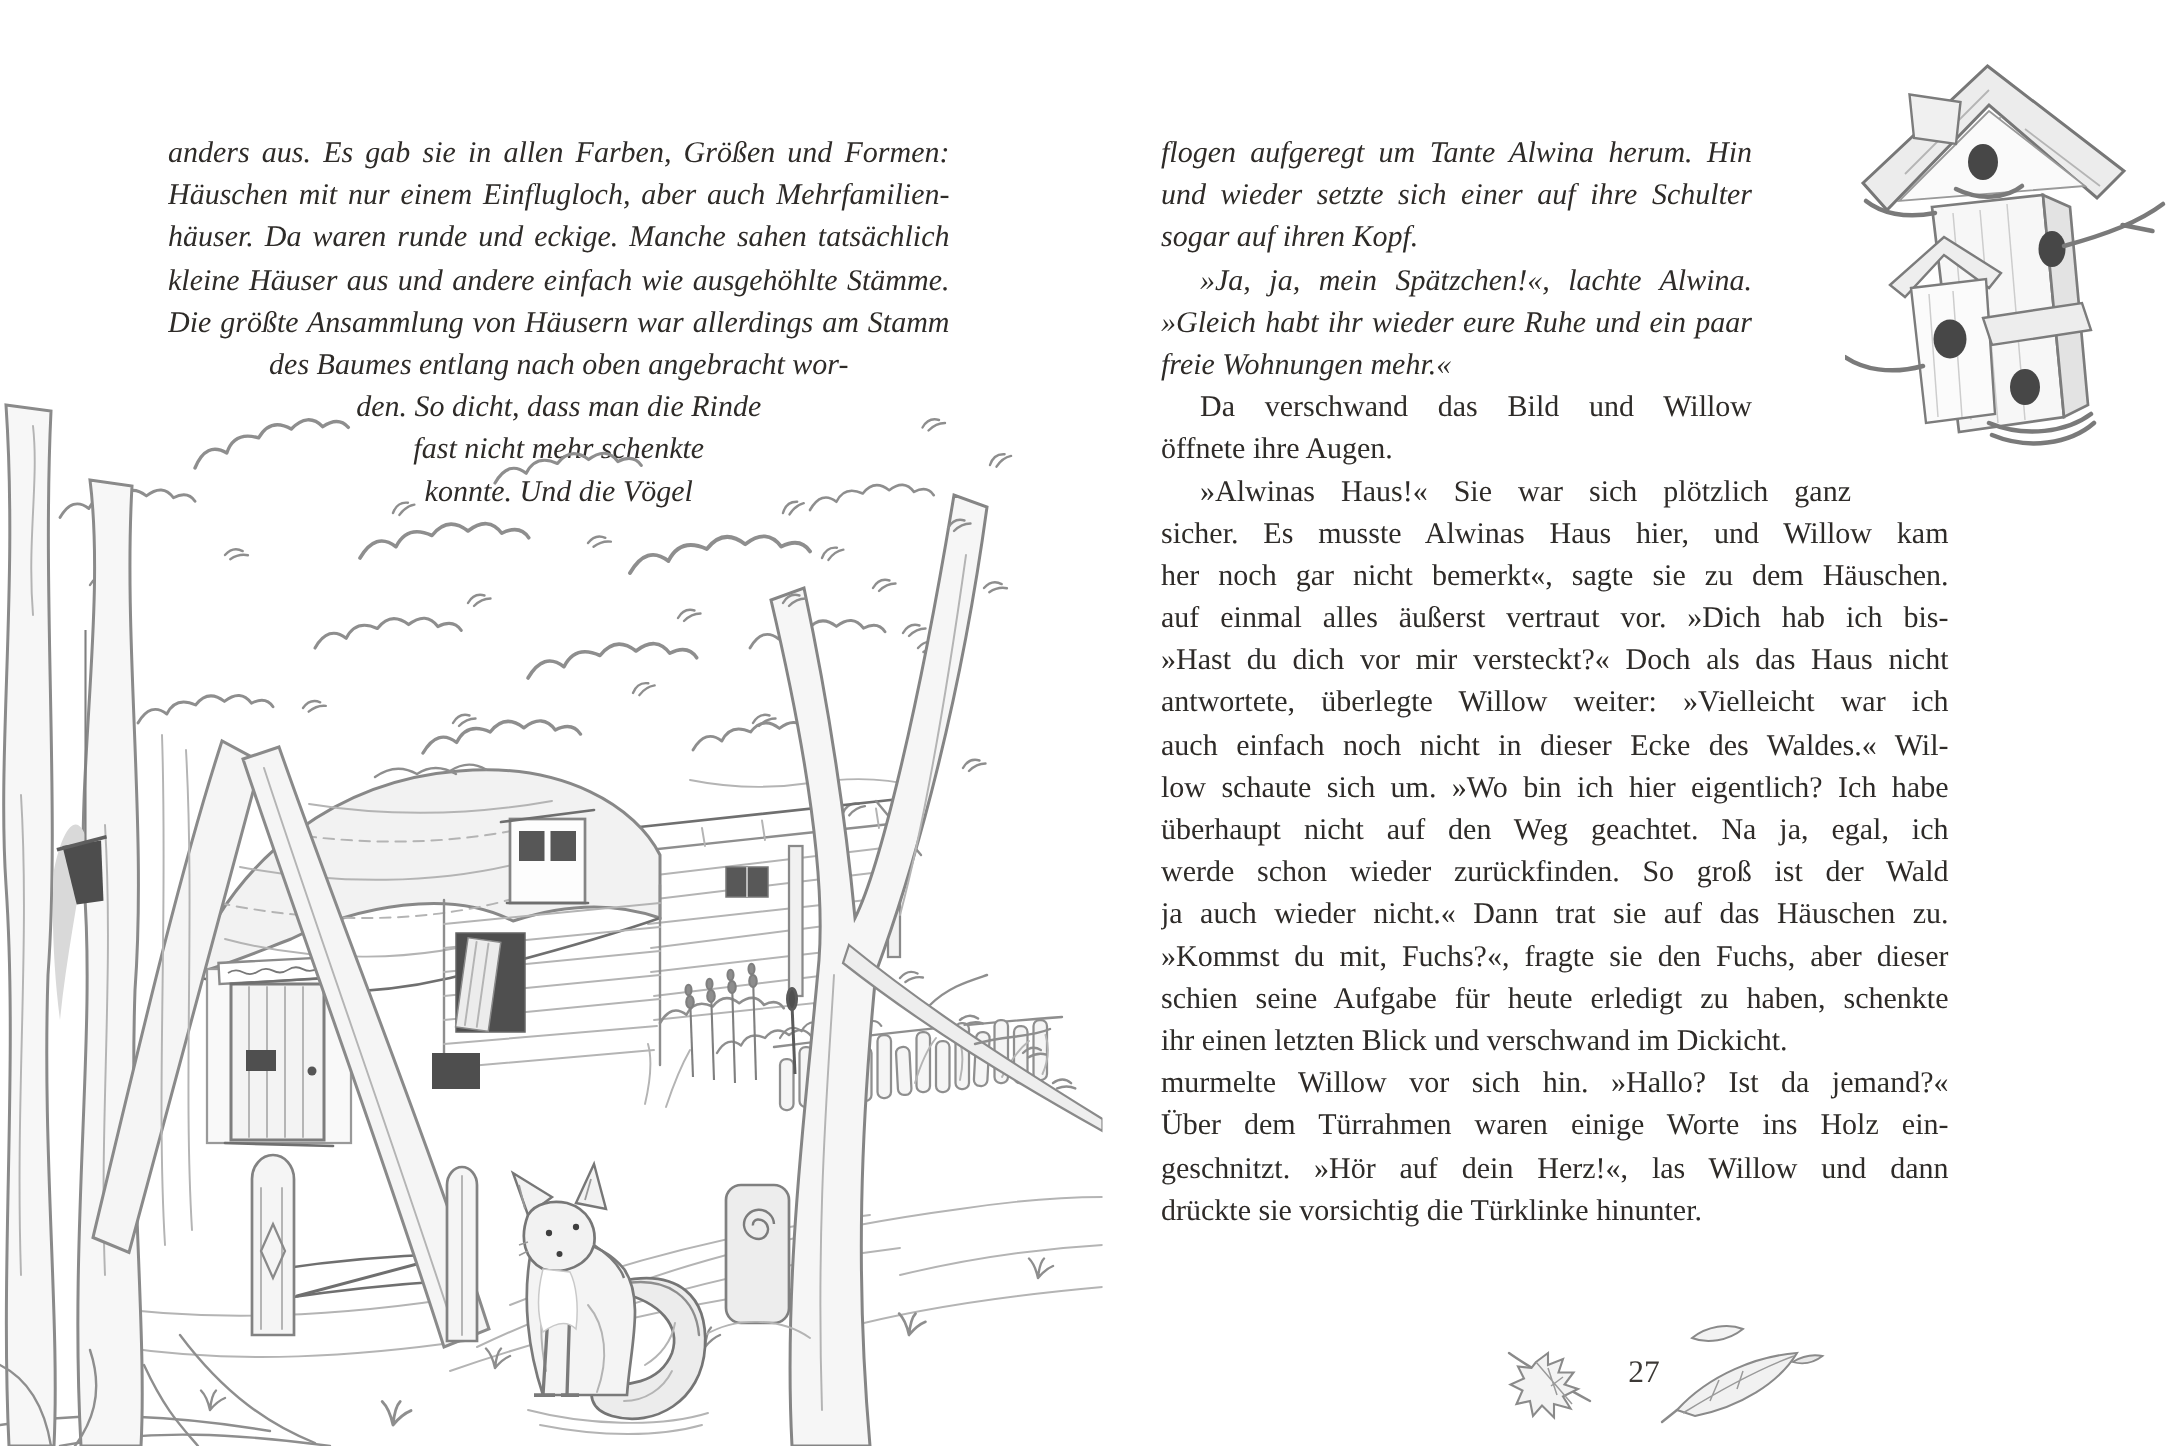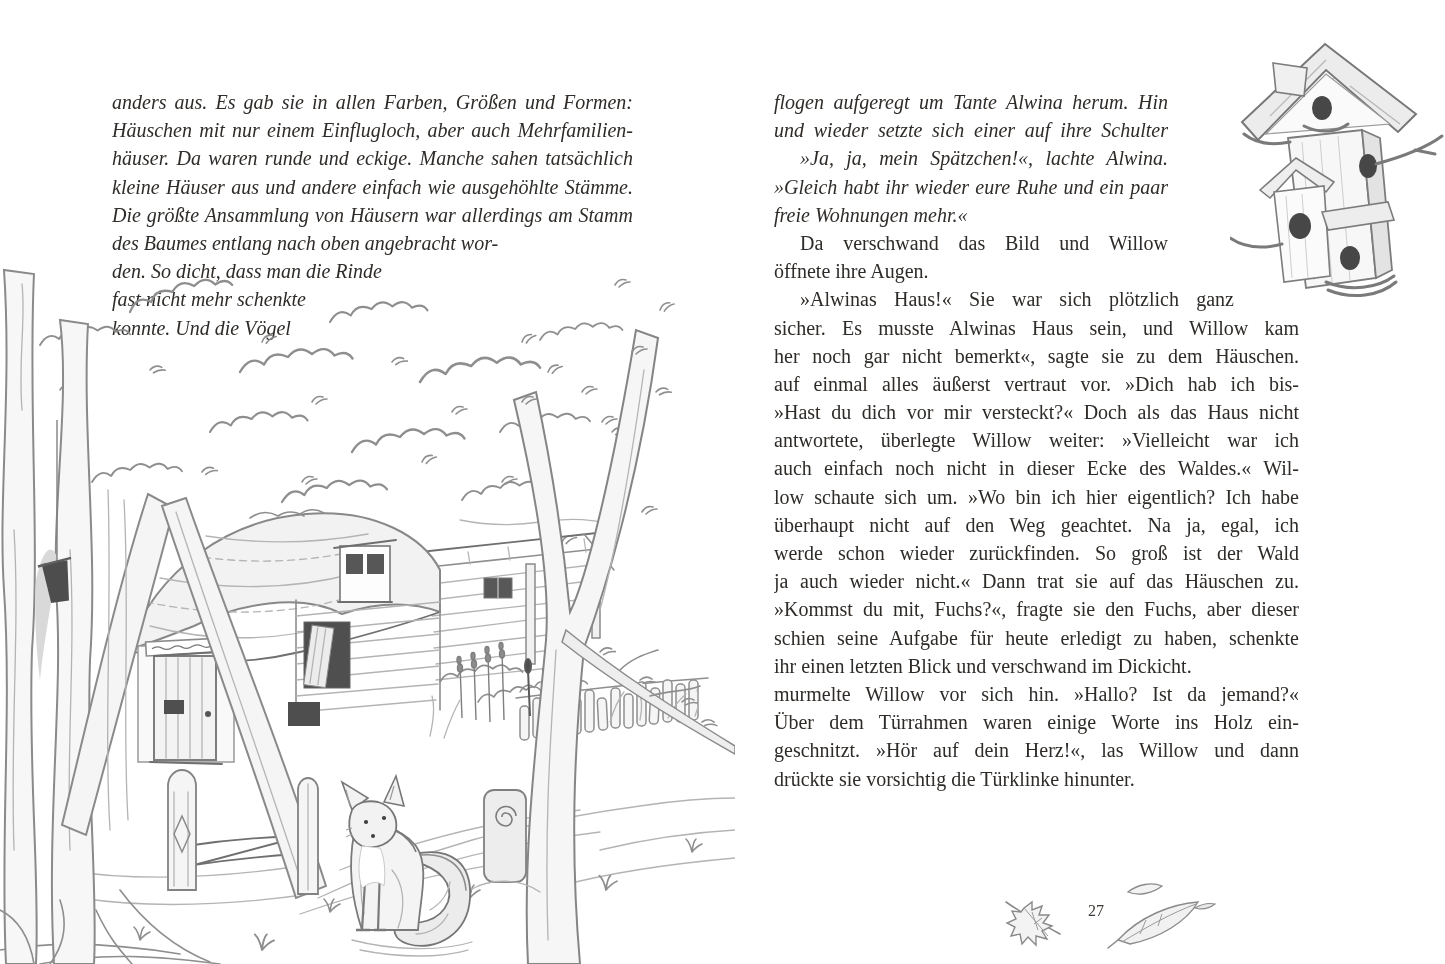--- a/index.html
+++ b/index.html
@@ -4,32 +4,32 @@
 <style>
   html,body { margin:0; padding:0; background:#ffffff; }
   .spread {
     position:relative; width:1445px; height:964px; background:#ffffff;
     font-family:"Liberation Serif", serif; color:#2e2b28; overflow:hidden;
   }
   .col { position:absolute; }
   .ln { height:28.2px; line-height:28.2px; font-size:20px; overflow:hidden; }
   .j  { text-align:justify; text-align-last:justify; }
   .j::after { content:""; display:inline-block; width:100%; height:0; }
-  .r  { text-align:left; white-space:nowrap; }
+  .r  { text-align:center; white-space:nowrap; }
   .p  { white-space:nowrap; }
   .ind { text-indent:26px; }
   .it { font-style:italic; }
   #left-col  { left:112px; top:88px; width:521px; }
   #right-col { left:774px; top:88px; width:525px; }
   .w394 { width:394px; }
   .w460 { width:460px; }
   .illu { position:absolute; }
   #pageno {
     position:absolute; left:1068px; top:902px; width:56px;
-    text-align:center; font-size:16px; color:#3c3936;
+    text-align:center; font-size:21px; color:#3c3936;
   }
   svg { display:block; }
   .sk  { stroke:#8e8e8e; fill:none; stroke-width:1.6; stroke-linecap:round; stroke-linejoin:round; }
   .skl { stroke:#b4b4b4; fill:none; stroke-width:1.3; stroke-linecap:round; }
   .skd { stroke:#6f6f6f; fill:none; stroke-width:1.8; stroke-linecap:round; stroke-linejoin:round; }
 </style>
 </head>
 <body>
 
 <div class="spread">
@@ -42,27 +42,28 @@
     <div class="ln j">Die größte Ansammlung von Häusern war allerdings am Stamm</div>
     <div class="ln r">des Baumes entlang nach oben angebracht wor-</div>
     <div class="ln r">den. So dicht, dass man die Rinde</div>
     <div class="ln r">fast nicht mehr schenkte</div>
     <div class="ln r">konnte. Und die Vögel</div>
   </div>
 
   <div id="right-col" class="col">
     <div class="ln j it w394">flogen aufgeregt um Tante Alwina herum. Hin</div>
     <div class="ln j it w394">und wieder setzte sich einer auf ihre Schulter oder</div>
+    <div class="ln p it">sogar auf ihren Kopf.</div>
     <div class="ln j it ind w394">»Ja, ja, mein Spätzchen!«, lachte Alwina.</div>
     <div class="ln j it w394">»Gleich habt ihr wieder eure Ruhe und ein paar</div>
     <div class="ln p it">freie Wohnungen mehr.«</div>
     <div class="ln j ind w394">Da verschwand das Bild und Willow</div>
     <div class="ln p">öffnete ihre Augen.</div>
     <div class="ln j ind w460">»Alwinas Haus!« Sie war sich plötzlich ganz</div>
-    <div class="ln j">sicher. Es musste Alwinas Haus sein, und Willow kam</div>
+    <div class="ln j">sicher. Es musste Alwinas Haus hier, und Willow kam</div>
     <div class="ln j">her noch gar nicht bemerkt«, sagte sie zu dem Häuschen.</div>
     <div class="ln j">auf einmal alles äußerst vertraut vor. »Dich hab ich bis-</div>
     <div class="ln j">»Hast du dich vor mir versteckt?« Doch als das Haus nicht</div>
     <div class="ln j">antwortete, überlegte Willow weiter: »Vielleicht war ich</div>
     <div class="ln j">auch einfach noch nicht in dieser Ecke des Waldes.« Wil-</div>
     <div class="ln j">low schaute sich um. »Wo bin ich hier eigentlich? Ich habe</div>
     <div class="ln j">überhaupt nicht auf den Weg geachtet. Na ja, egal, ich</div>
     <div class="ln j">werde schon wieder zurückfinden. So groß ist der Wald</div>
     <div class="ln j">ja auch wieder nicht.« Dann trat sie auf das Häuschen zu.</div>
     <div class="ln j">»Kommst du mit, Fuchs?«, fragte sie den Fuchs, aber dieser</div>

